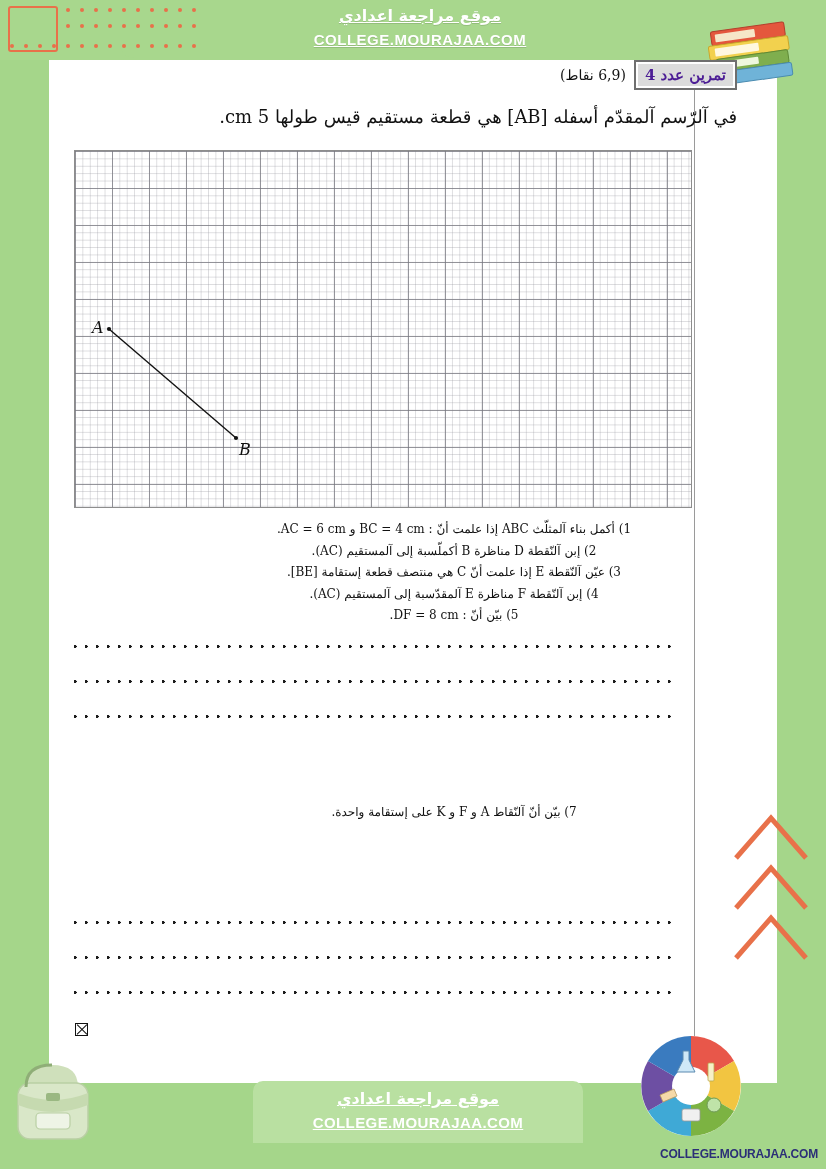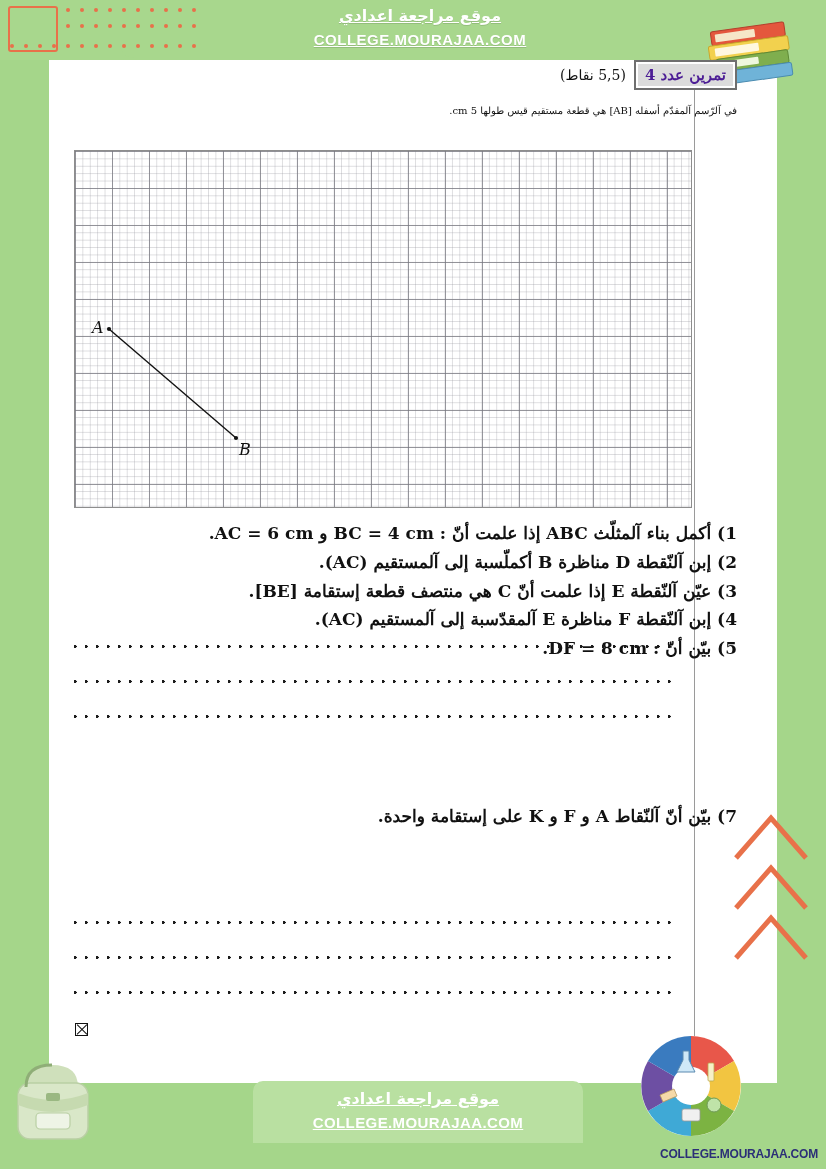--- a/index.html
+++ b/index.html
@@ -89,41 +89,41 @@
     font-family:"DejaVu Serif", serif;font-size:15px;font-weight:bold;color:#4c1d95;
     direction:rtl;white-space:nowrap;
   }
   .ex-pts{
     font-family:"DejaVu Serif", serif;font-size:14px;color:#111;direction:rtl;
     white-space:nowrap;
   }
   
   .stmt{
     position:absolute;right:40px;top:72px;width:560px;text-align:right;direction:rtl;
-    font-family:"DejaVu Serif", serif;font-size:10px;color:#111;line-height:1.5;
+    font-family:"DejaVu Serif", serif;font-size:18px;color:#111;line-height:1.5;
   }
   
   .figure{
     position:absolute;left:25px;top:119px;width:618px;height:358px;
     background:#ffffff;border:1px solid #8d8d8d;box-sizing:border-box;
     background-image:
       linear-gradient(to right, rgba(120,120,128,.75) 1px, transparent 1px),
       linear-gradient(to bottom, rgba(120,120,128,.75) 1px, transparent 1px),
       linear-gradient(to right, rgba(150,150,158,.33) 1px, transparent 1px),
       linear-gradient(to bottom, rgba(150,150,158,.33) 1px, transparent 1px);
     background-size:37px 37px,37px 37px,7.4px 7.4px,7.4px 7.4px;
     background-position:0 0,0 0,0 0,0 0;
   }
   .fig-svg{position:absolute;left:0;top:0;}
   
   .qlist{position:absolute;right:40px;top:490px;width:566px;direction:rtl;}
   .qrow{
-    display:block;text-align:right;direction:rtl;
-    font-family:"DejaVu Serif", serif;font-size:17px;color:#111;
-    line-height:1.46;margin-bottom:4px;white-space:nowrap;font-weight:bold;
+    display:block;text-align:center;direction:rtl;
+    font-family:"DejaVu Serif", serif;font-size:12px;color:#111;
+    line-height:1.46;margin-bottom:4px;white-space:nowrap;
   }
   .qrow.wrapable{white-space:normal;}
   .dotline{
     height:23px;
     background-image:radial-gradient(circle at 1.3px 50%, #1b1b1b 1.3px, transparent 1.6px);
     background-size:11px 23px;background-repeat:repeat-x;
   }
   .dotwrap{position:absolute;left:25px;width:605px;}
   .xbox{
     position:absolute;left:26px;top:992px;width:13px;height:13px;
@@ -205,21 +205,21 @@
 </svg>
 
 <div class="content">
 
   <div class="rule-right"></div>
 
   <div class="ex-head">
     <div class="ex-box">
       <span class="ex-box-txt">تمرين عدد 4</span>
     </div>
-    <span class="ex-pts">(5,5 نقاط)</span>
+    <span class="ex-pts">(6,9 نقاط)</span>
   </div>
 
   <div class="stmt">في آلرّسم آلمقدّم أسفله [AB] هي قطعة مستقيم قيس طولها 5 cm.</div>
 
   <div class="figure">
     <svg class="fig-svg" width="618" height="358" viewBox="0 0 618 358">
       <line id="segAB" x1="34" y1="178" x2="161" y2="287" stroke="#111" stroke-width="1.4"></line>
       <circle id="ptA" cx="34" cy="178" r="2.1" fill="#111"></circle>
       <circle id="ptB" cx="161" cy="287" r="2.1" fill="#111"></circle>
       <text id="lblA" x="17" y="182" font-family="DejaVu Serif, serif" font-style="italic" font-size="16" fill="#111">A</text>

